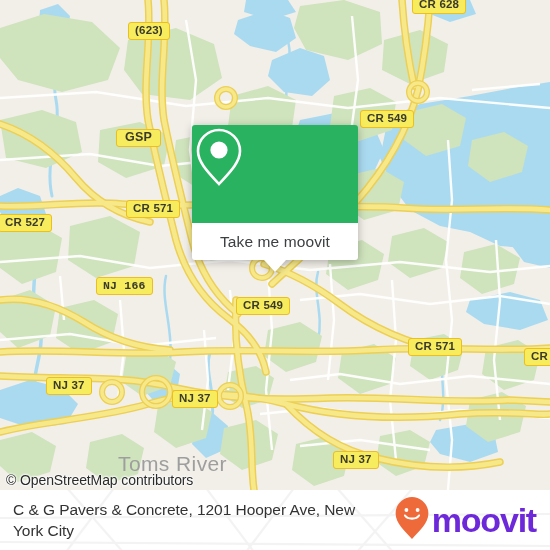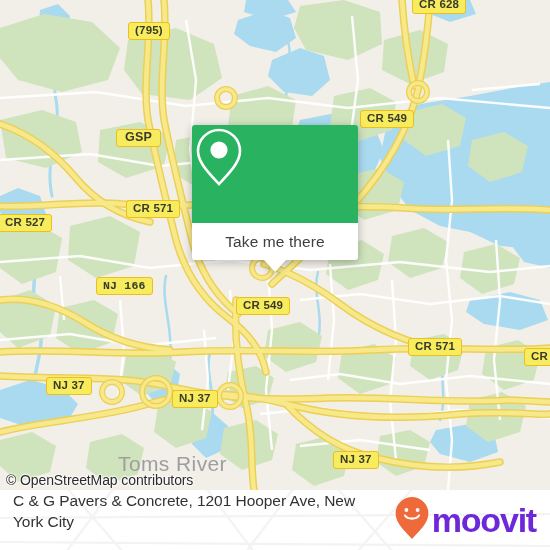--- a/index.html
+++ b/index.html
@@ -90,21 +90,21 @@
     border-left:11px solid transparent;
     border-right:11px solid transparent;
     border-top:12px solid #ffffff;
   }
 
   
   .footer{
     position:absolute;left:0;top:490px;
     width:550px;height:60px;
     background:#ffffff;
-    display:flex;align-items:flex-start;
+    display:flex;align-items:center;
     box-sizing:border-box;
     overflow:hidden;
   }
   .footer-bg{position:absolute;left:0;top:0;width:550px;height:60px;opacity:1;}
   .footer-title{
     position:relative;
     margin-left:13px;
     width:350px;
     font-size:15.5px;
     line-height:21px;
@@ -288,21 +288,21 @@
           <circle cx="112" cy="392" r="10"></circle>
           <circle cx="230" cy="396" r="11"></circle>
         </g>
       </g>
     </svg>
 
     <div class="citylabel" style="left:118px;top:452px;">Toms River</div>
 
     <div id="shields">
         <div class="shield" style="left: 412px; top: -4px;">CR 628</div>
-        <div class="shield" style="left: 128px; top: 22px;">(795)</div>
+        <div class="shield" style="left: 128px; top: 22px;">(623)</div>
         <div class="shield" style="left: 360px; top: 110px;">CR 549</div>
         <div class="shield gsp" style="left: 108px; top: 129px;">GSP</div>
         <div class="shield" style="left: 126px; top: 200px;">CR 571</div>
         <div class="shield" style="left: -2px; top: 214px;">CR 527</div>
         <div class="shield" style="left: 96px; top: 277px; font-family: Liberation Mono, monospace;">NJ 166</div>
         <div class="shield" style="left: 236px; top: 297px;">CR 549</div>
         <div class="shield" style="left: 408px; top: 338px;">CR 571</div>
         <div class="shield" style="left: 524px; top: 348px;">CR 5</div>
         <div class="shield" style="left: 46px; top: 377px;">NJ 37</div>
         <div class="shield" style="left: 172px; top: 390px;">NJ 37</div>
@@ -314,21 +314,21 @@
     <div class="popup">
       <div class="popup-head">
         <span>
           <svg width="54" height="64" viewBox="0 0 54 64">
             <path d="M27 5 C15.4 5 6 14.4 6 26 C6 38 18 49 27 59 C36 49 48 38 48 26 C48 14.4 38.6 5 27 5 Z" fill="none" stroke="#ffffff" stroke-width="2.6"></path>
             <circle cx="27" cy="25" r="8.6" fill="#ffffff"></circle>
           </svg>
         </span>
       </div>
       <div class="popup-foot">
-        <span>Take me there</span>
+        <span>Take me moovit</span>
       </div>
       <div class="popup-tail"></div>
     </div>
 
   </div>
 
   <div class="footer">
     <svg class="footer-bg" width="550" height="60" viewBox="0 0 550 60">
       <rect x="0" y="0" width="550" height="60" fill="#ffffff"></rect>
       <g stroke="#f3f3f3" stroke-width="2.2" fill="none">

